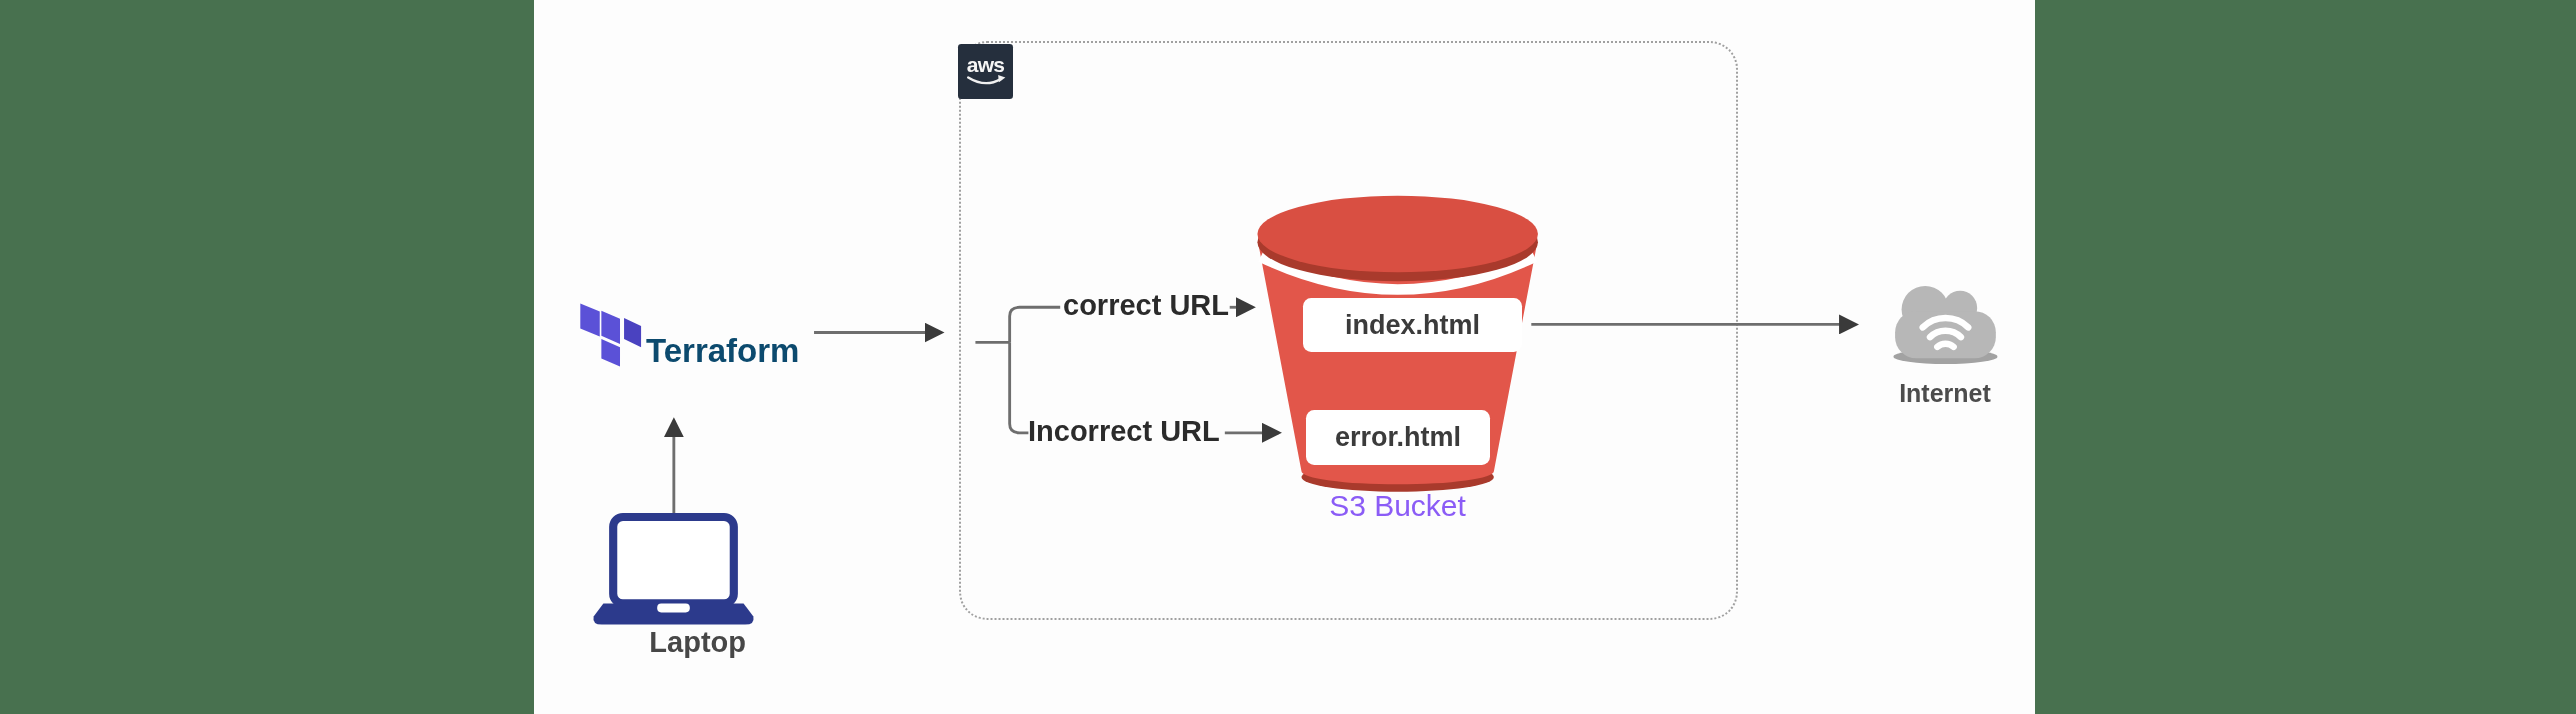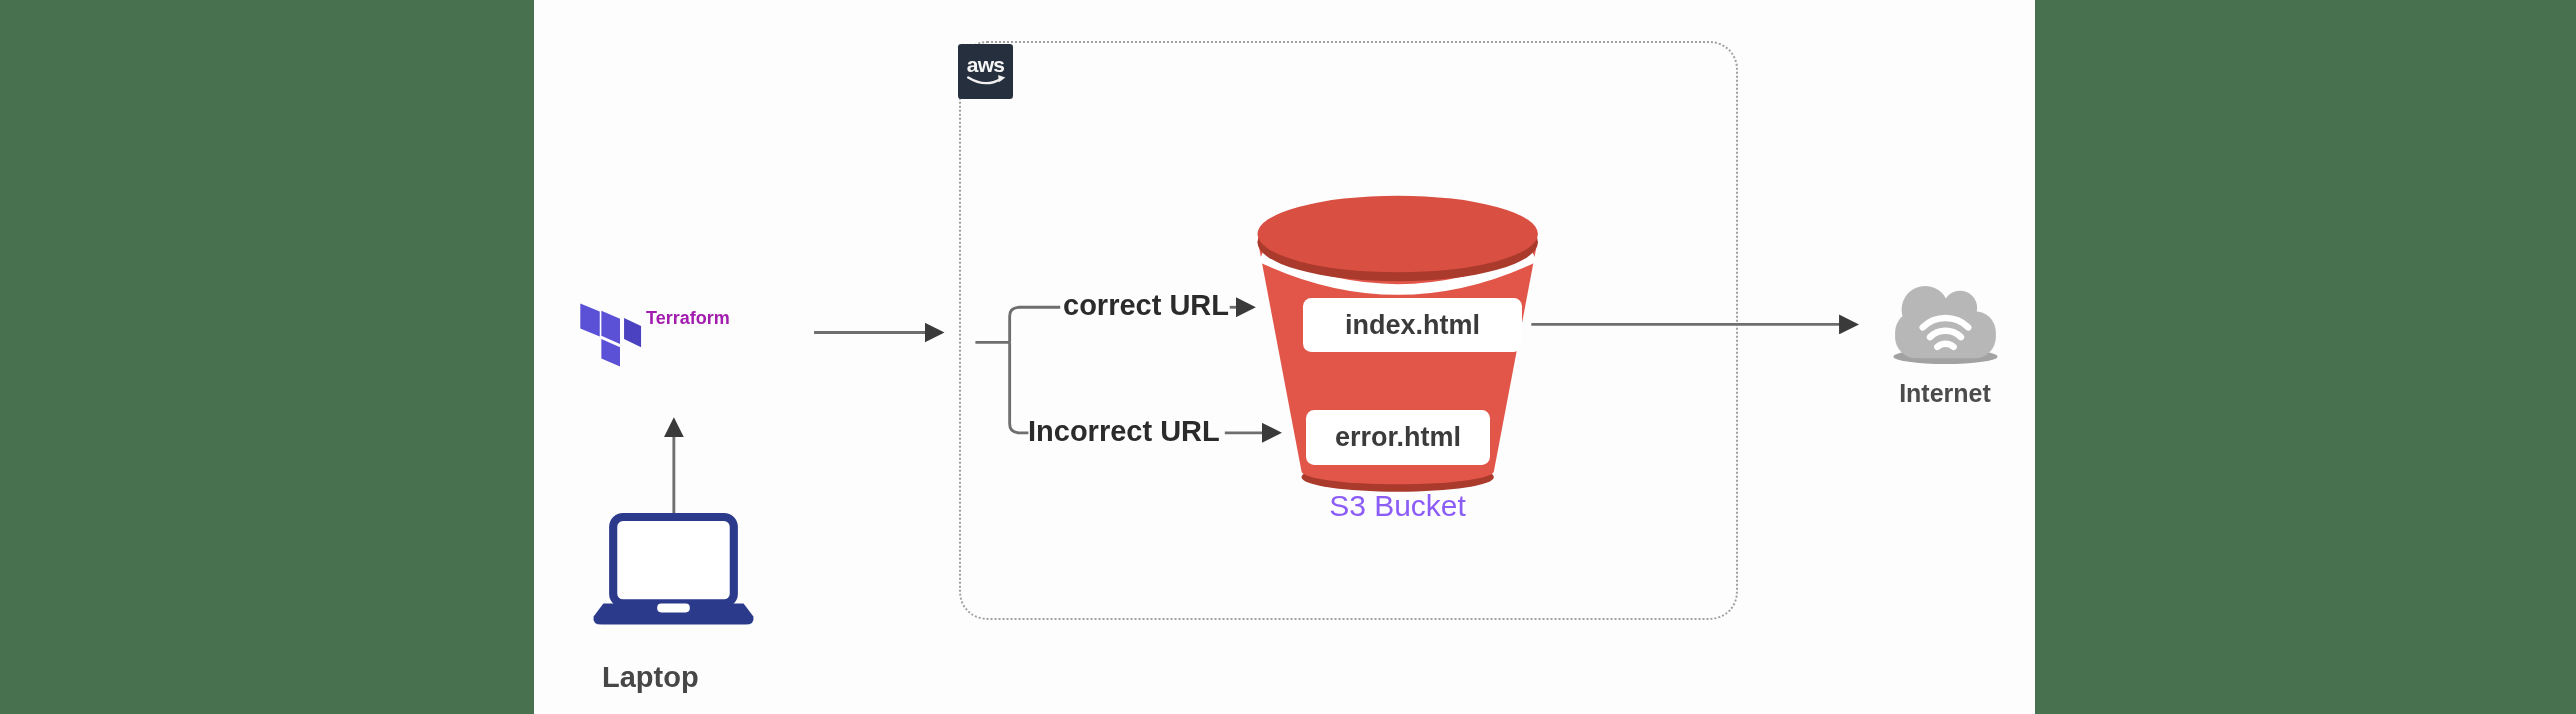--- a/index.html
+++ b/index.html
@@ -12,31 +12,31 @@
   .aws-box{position:absolute;left:959px;top:41px;width:779px;height:579px;
            border:2.4px dotted #a0a0a0;border-radius:28px;box-sizing:border-box;}
 
   .aws-tile{position:absolute;left:958px;top:44px;width:55px;height:55px;background:#252f3d;
             border-radius:3.3px;display:flex;flex-direction:column;align-items:center;justify-content:center;}
   .aws-text{color:#f5f5f5;font-weight:bold;font-size:21px;line-height:19.6px;letter-spacing:-0.8px;}
 
   .wires{position:absolute;left:0;top:0;pointer-events:none;}
 
   .lbl{position:absolute;white-space:nowrap;}
-  .tf-label{left:646px;top:308px;font-size:18px;font-weight:bold;color:#a21caf;}
+  .tf-label{left:646px;top:332px;font-size:33px;font-weight:bold;color:#0c4a6e;}
   .edge-label{font-size:29px;font-weight:bold;color:#2b2b2b;}
   .correct-label{left:1063px;top:289px;}
   .incorrect-label{left:1028px;top:415px;text-align:center;}
   .file-box{position:absolute;background:#ffffff;border-radius:8.2px;display:flex;
             align-items:center;justify-content:center;font-weight:bold;color:#3b3b3b;font-size:27px;}
   .file-index{left:1303px;top:298px;width:219px;height:54px;}
   .file-error{left:1306px;top:410px;width:184px;height:55px;}
   .s3-label{left:1275px;top:489px;width:245px;text-align:center;font-size:30px;color:#8b5cf6;}
   .internet-label{left:1880px;top:362px;width:130px;text-align:center;font-size:25px;font-weight:bold;color:#4c4c4c;margin-top:17px;}
-  .laptop-label{left:602px;top:626px;width:144px;text-align:left;font-size:29px;font-weight:bold;color:#474747;margin-top:35px;}
+  .laptop-label{left:602px;top:626px;width:144px;text-align:right;font-size:29px;font-weight:bold;color:#474747;}
 
   .icon{position:absolute;}
 </style>
 </head>
 <body>
 
 <div class="stage">
 
   <div class="bar left"></div>
   <div class="bar right"></div>

